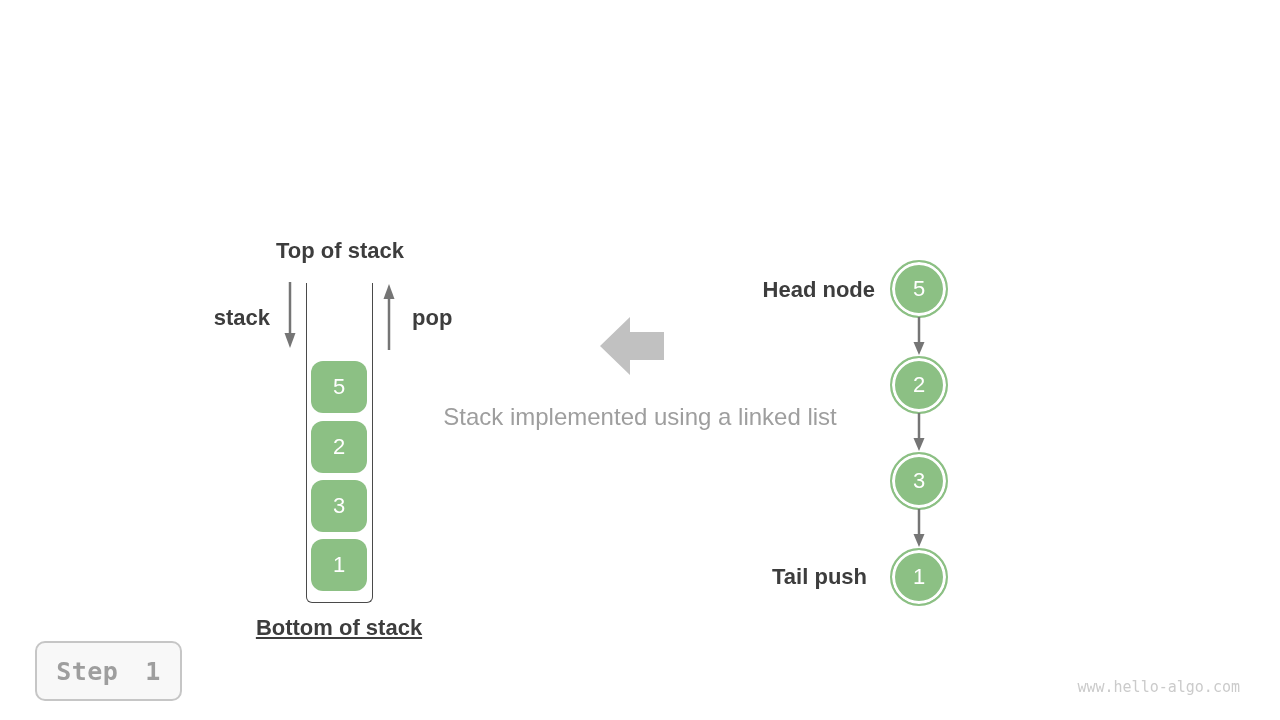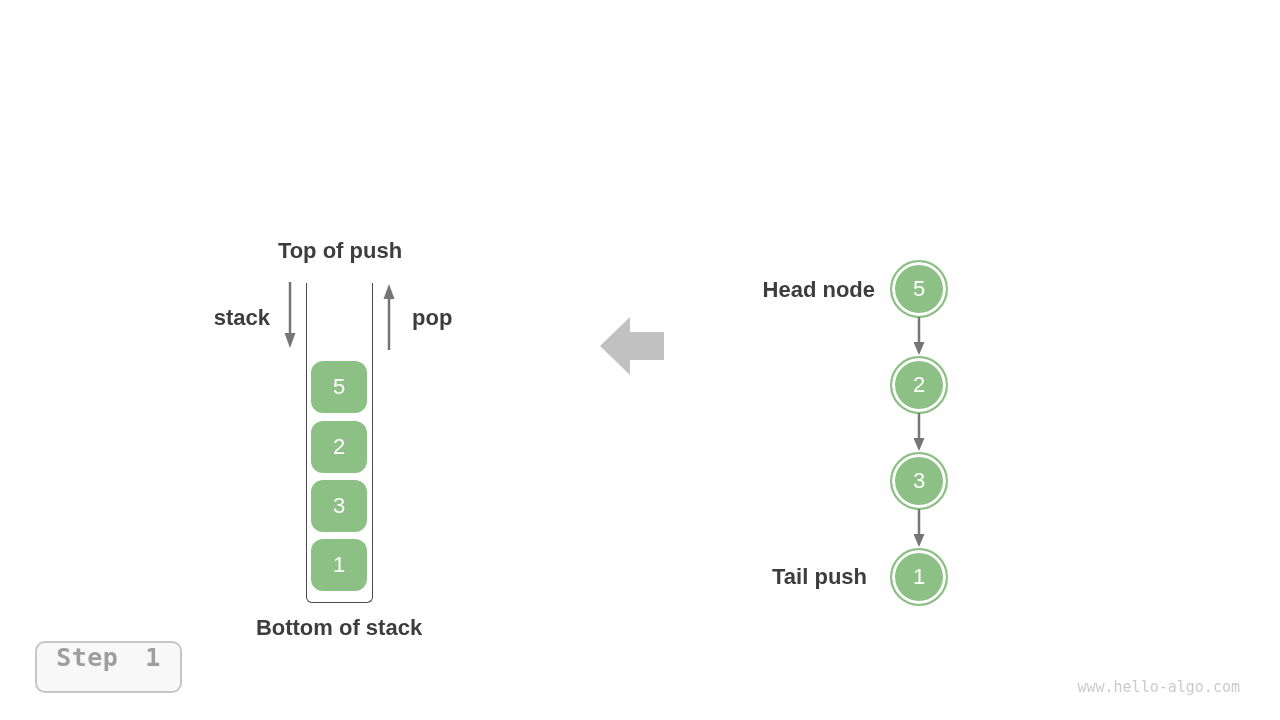--- a/index.html
+++ b/index.html
@@ -48,42 +48,42 @@
     border: 2px solid var(--green, #8cc084);
     box-shadow: inset 0 0 0 3px #ffffff;
     display: flex; align-items: center; justify-content: center;
     color: #ffffff; font-size: 22px; font-weight: 500;
   }
   .node-0 { top: 260px; } .node-1 { top: 356px; }
   .node-2 { top: 452px; } .node-3 { top: 548px; }
 
   
   .step-badge {
-    left: 35px; top: 641px; width: 147px; height: 52px;
+    left: 35px; top: 641px; width: 147px; height: 60px;
     background: #f8f8f8; border: 2px solid #c6c6c6; border-radius: 10px;
-    display: flex; justify-content: center;
+    display: flex; align-items: center; justify-content: center;
   }
   .step-badge span {
     font-family: "DejaVu Sans Mono", monospace;
     font-size: 25px; font-weight: 700; color: var(--muted_text, #9e9e9e);
     word-spacing: 0.45em; letter-spacing: 0.5px;
   }
 
   .watermark {
     right: 40px; top: 678px;
     font-family: "DejaVu Sans Mono", monospace;
     font-size: 15px; color: var(--watermark_gray, #cbcbcb); text-align: right;
   }
 </style>
 </head>
 <body>
 
 <div class="canvas">
 
-  <div class="abs label-bold center" style="left:240px; top:238px; width:200px;">Top of push</div>
+  <div class="abs label-bold center" style="left:240px; top:238px; width:200px;">Top of stack</div>
 
   <div class="abs label-bold right" style="left:195px; top:305px; width:75px;">stack</div>
 
   <svg class="abs arrow-svg" style="left:283px; top:282px;" width="14" height="68" viewBox="0 0 14 68">
     <line x1="7" y1="0" x2="7" y2="53" stroke="currentColor" stroke-width="2.5"></line>
     <polygon points="1.5,51 12.5,51 7,66" fill="currentColor"></polygon>
   </svg>
 
   <svg class="abs arrow-svg" style="left:382px; top:282px;" width="14" height="68" viewBox="0 0 14 68">
     <line x1="7" y1="68" x2="7" y2="15" stroke="currentColor" stroke-width="2.5"></line>
@@ -92,26 +92,27 @@
 
   <div class="abs label-bold" style="left:412px; top:305px;">pop</div>
 
   <div class="abs stack-container"></div>
 
   <div class="abs stack-item item-0">5</div>
   <div class="abs stack-item item-1">2</div>
   <div class="abs stack-item item-2">3</div>
   <div class="abs stack-item item-3">1</div>
 
-  <div class="abs label-bold center" style="left:239px; top:615px; width:200px;">Bottom of stack</div>
+  <div class="abs label-bold center" style="left:239px; top:615px; width:200px;text-decoration:underline;">Bottom of stack</div>
 
   <svg class="abs block-arrow" style="left:600px; top:317px;" width="64" height="58" viewBox="0 0 64 58">
     <polygon points="0,29 30,0 30,15 64,15 64,43 30,43 30,58" fill="currentColor"></polygon>
   </svg>
 
+  <div class="abs caption">Stack implemented using a linked list</div>
 
   <div class="abs label-bold right" style="right:405px; top:277px;margin-left:16px;">Head node</div>
   <div class="abs label-bold right" style="right:413px; top:564px;">Tail push</div>
 
   <div class="abs ll-node node-0">5</div>
   <div class="abs ll-node node-1">2</div>
   <div class="abs ll-node node-2">3</div>
   <div class="abs ll-node node-3">1</div>
 
   <svg class="abs arrow-svg" style="left:912px; top:317px;" width="14" height="40" viewBox="0 0 14 40">

